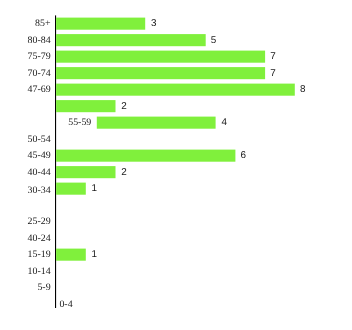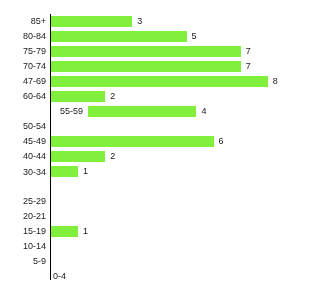--- a/index.html
+++ b/index.html
@@ -43,20 +43,21 @@
     position: absolute;
     left: 0;
     top: 0;
     width: 46px;
     text-align: right;
     font-size: 9px;
     line-height: 15px;
     color: #1a1a1a;
     white-space: nowrap;
     letter-spacing: 0px;
+    font-family: Liberation Serif, serif;
   }
   .bar {
     position: absolute;
     left: 51px;
     top: 2px;
     height: 11px;
     background: #80F03C;
   }
   .val-label {
     position: absolute;
@@ -94,21 +95,20 @@
           <div class="cat-label">70-74</div>
           <div class="bar" style="width: 189.7px;"></div>
           <div class="val-label" style="left: 245.7px;">7</div>
         </div>
         <div class="row" style="top: 74px;">
           <div class="cat-label">47-69</div>
           <div class="bar" style="width: 216.8px;"></div>
           <div class="val-label" style="left: 272.8px;">8</div>
         </div>
         <div class="row" style="top: 89px;">
-          <div class="cat-label">60-64</div>
           <div class="bar" style="width: 54.2px;"></div>
           <div class="val-label" style="left: 110.2px;">2</div>
         </div>
         <div class="row" style="top: 104px; margin-left: 37px;">
           <div class="cat-label">55-59</div>
           <div class="bar" style="width: 108.4px;"></div>
           <div class="val-label" style="left: 164.4px;">4</div>
         </div>
         <div class="row" style="top: 119px;">
           <div class="cat-label">50-54</div>
@@ -127,21 +127,21 @@
           <div class="bar" style="width: 27.1px;"></div>
           <div class="val-label" style="left: 83.1px;">1</div>
         </div>
         <div class="row" style="top: 165px;">
           <div class="cat-label">30-34</div>
         </div>
         <div class="row" style="top: 194px;">
           <div class="cat-label">25-29</div>
         </div>
         <div class="row" style="top: 209px;">
-          <div class="cat-label">20-21</div>
+          <div class="cat-label">40-24</div>
         </div>
         <div class="row" style="top: 224px;">
           <div class="cat-label">15-19</div>
           <div class="bar" style="width: 27.1px;"></div>
           <div class="val-label" style="left: 83.1px;">1</div>
         </div>
         <div class="row" style="top: 239px;">
           <div class="cat-label">10-14</div>
         </div>
         <div class="row" style="top: 254px;">

